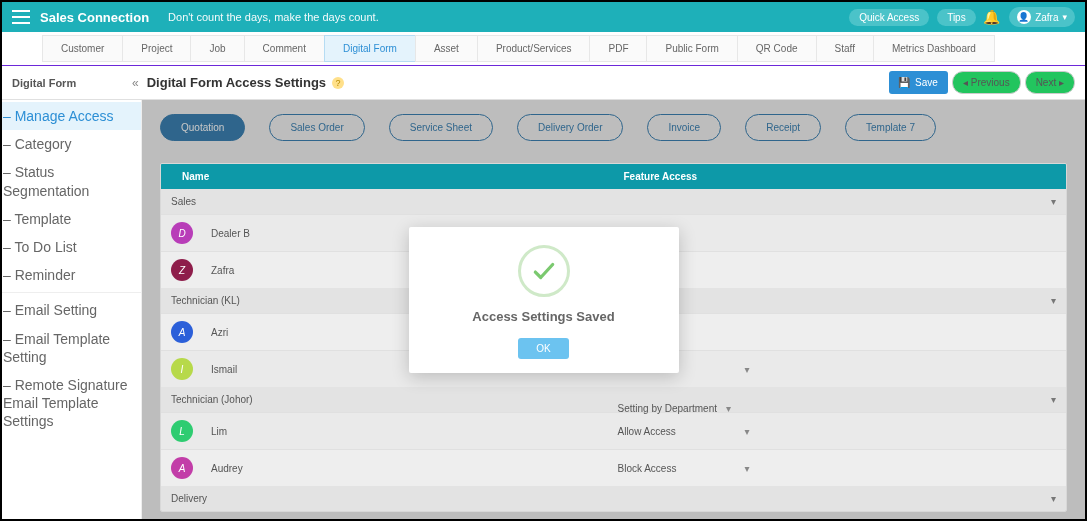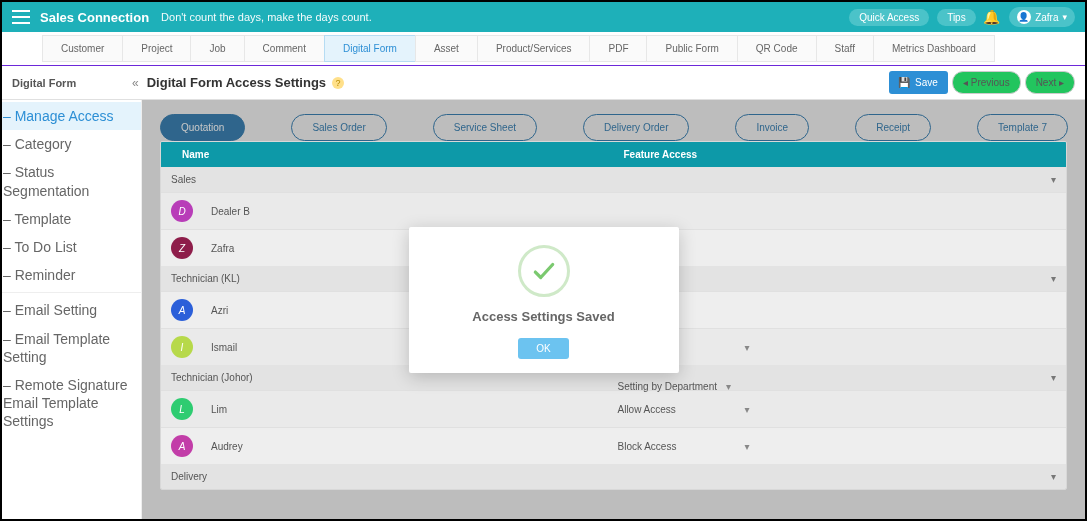--- a/index.html
+++ b/index.html
@@ -1,21 +1,21 @@
 <!DOCTYPE html>
 <html><head>
 <meta charset="utf-8">
 <style>
 *{box-sizing:border-box;margin:0;padding:0;font-family:Arial,Helvetica,sans-serif}
 body{background:#fff;font-size:11px;color:#333}
 .app{width:1087px;height:521px;border:2px solid #000;position:relative;overflow:hidden;background:#fff}
 .topbar{height:30px;background:#1eb0b9;display:flex;align-items:center;padding:0 10px;color:#fff}
 .hamburger{width:18px;height:14px;display:flex;flex-direction:column;justify-content:space-between;margin-right:10px;cursor:pointer}
 .hamburger span{height:2px;background:#fff}
-.brand{font-weight:bold;font-size:13px;margin-right:12px}
+.brand{font-weight:bold;font-size:13px;margin-right:19px}
 .tagline{font-size:11px;opacity:.95}
 .topbar-right{margin-left:auto;display:flex;align-items:center;gap:8px}
 .pill-btn{background:#4bc3c9;color:#fff;border:none;border-radius:12px;padding:3px 10px;font-size:10px;cursor:pointer}
 .bell{color:#fff;font-size:14px}
 .user-chip{display:flex;align-items:center;gap:4px;background:#4bc3c9;padding:3px 8px;border-radius:12px;color:#fff;font-size:10px}
 .user-chip .avatar-sm{width:14px;height:14px;border-radius:50%;background:#fff;color:#1eb0b9;display:flex;align-items:center;justify-content:center;font-size:9px}
 .chev{font-size:9px}
 
 .tabstrip{height:34px;display:flex;align-items:center;padding:0 40px;gap:0;border-bottom:1px solid #6d28d9;background:#fff}
 .tab{flex:none;padding:7px 18px;font-size:10px;color:#666;border:1px solid #e7e7e7;background:#fafafa;cursor:pointer;margin-right:-1px}
@@ -32,21 +32,21 @@
 
 .body{display:flex;height:calc(521px - 30px - 34px - 34px - 4px)}
 .sidebar{width:140px;border-right:1px solid #eee;padding-top:2px;background:#fff}
 .side-item{padding:5px 1px;font-size:14px;color:#666;cursor:pointer;line-height:1.3}
 .side-item.active{background:#e4f3fc;color:#2d8fd5}
 .side-sep{height:1px;background:#eee;margin:3px 0}
 
 .main{flex:1;padding:14px 18px 0 18px;position:relative;background:#f0f0f0;min-width:0;overflow:hidden}
 .overlay{position:absolute;inset:0;background:rgba(80,80,80,.32);pointer-events:none}
 
-.chips{display:flex;gap:46px;align-items:center;flex-wrap:nowrap}
+.chips{display:flex;gap:24px;align-items:center;margin-bottom:22px;flex-wrap:nowrap}
 .chip{border:1.5px solid #1f6fa8;color:#1f6fa8;background:transparent;border-radius:18px;padding:7px 20px;font-size:10px;cursor:pointer;white-space:nowrap}
 .chip.active{background:#1f6fa8;color:#fff}
 
 .table-wrap{border:1px solid #d8d8d8;border-radius:2px;overflow:hidden;position:relative}
 .thead{display:flex;background:#0d99a8;color:#fff;font-size:10px;font-weight:600}
 .thead .col-name{flex:0 0 50%;padding:7px 21px}
 .thead .col-feat{flex:1;padding:7px 10px}
 
 .group-row{background:#e3e3e3;padding:7px 10px;font-size:10px;color:#555;position:relative}
 .group-row .chev-r{position:absolute;right:10px;top:7px;color:#777}

